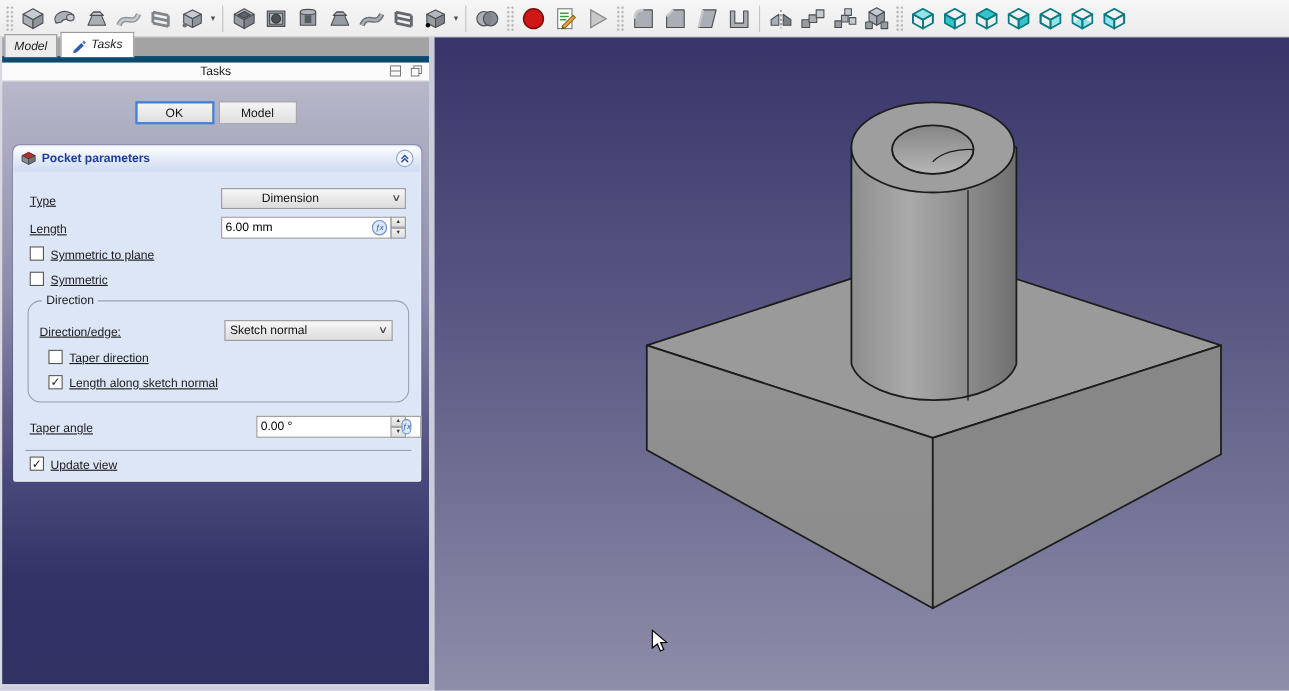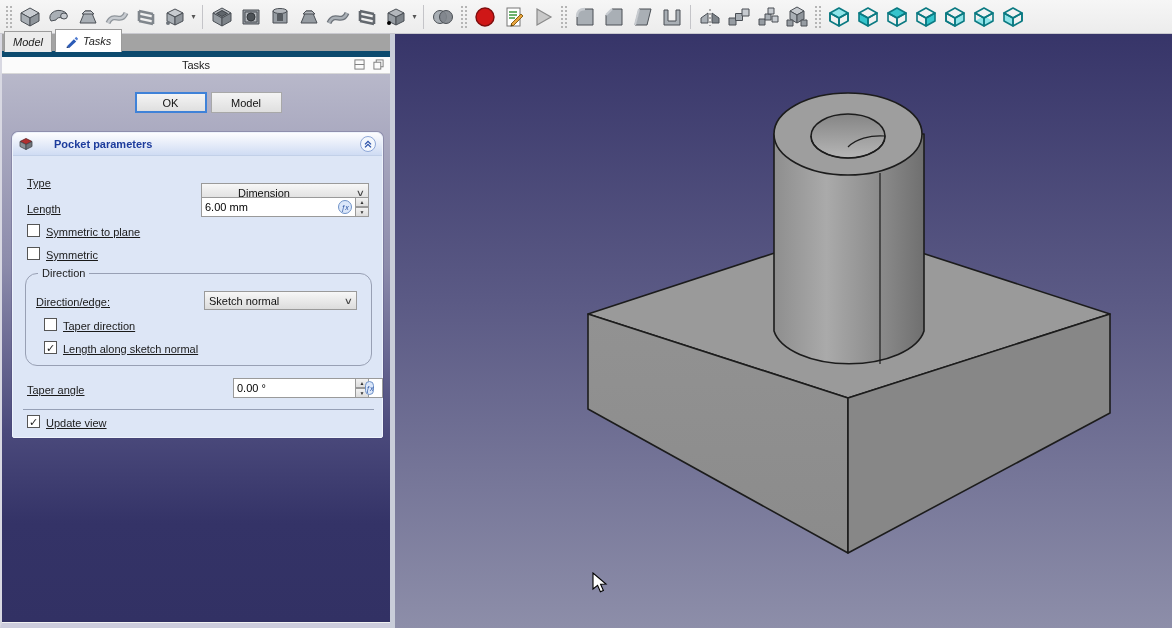--- a/index.html
+++ b/index.html
@@ -35,33 +35,33 @@
   .tab.tasks { left:53px; height:23px; background:#ffffff; font-weight:400; }
   .titlebar { height:17px; background:#fbfbfb; border-bottom:1px solid #d8d8d8;
     display:flex; align-items:center; position:relative; }
   .titlebar .t-title { flex:1; text-align:center; }
   .titlebar .wicons { position:absolute; right:6px; top:2px; display:flex; gap:8px; }
   .titlebar .wicons svg { width:11px; height:11px; }
 
   .task-area { position:relative; height:548px;
     background:linear-gradient(180deg,#b8b8ca 0%, #8c8bab 35%, #4b4a7c 65%, #343367 82%, #323164 100%); }
 
-  .btnrow { position:absolute; left:12px; top:18px; width:100%; display:flex; justify-content:center; gap:4px; }
+  .btnrow { position:absolute; left:0; top:18px; width:100%; display:flex; justify-content:center; gap:4px; }
   .btn { height:21px; background:linear-gradient(#f4f4f4,#dfdfdf); border:1px solid #a8a8a8;
     display:flex; align-items:center; justify-content:center; color:#111; }
   .btn.ok { width:72px; border:2px solid #3f82d8; }
   .btn.cancel { width:71px; }
 
   
   .dialog { position:absolute; left:10px; top:58px; width:371px; height:306px;
     background:#dde6f6; border:1px solid #eef3fc; border-radius:6px 6px 2px 2px;
     box-shadow:0 0 0 1px rgba(60,60,110,.25); }
   .dlg-header { height:23px; border-radius:5px 5px 0 0;
     background:linear-gradient(#fdfdfe,#cfdcf3); border-bottom:1px solid #c2d0e8;
-    display:flex; align-items:center; padding:0 6px; gap:21px; }
+    display:flex; align-items:center; padding:0 6px; gap:5px; }
   .dlg-header .hdr-title { color:#1d3c9c; font-weight:bold; flex:1; }
   .collapse-btn { width:16px; height:16px; border:1px solid #8fa8d8; border-radius:8px;
     background:#f3f7fd; display:flex; align-items:center; justify-content:center; }
   .lbl { position:absolute; color:#1a1a1a;text-decoration:underline; }
   .combo { position:absolute; height:19px; background:linear-gradient(#f7f7f7,#dcdcdc);
     border:1px solid #9a9a9a; display:flex; align-items:center; padding:0 4px; color:#111; }
   .combo .cv { flex:1; }
   .combo .chev { color:#444; font-size:9px; transform:scaleX(1.4); }
   .fieldwrap { position:absolute; height:20px; display:flex; }
   .fieldwrap input { flex:1; height:20px; border:1px solid #9a9a9a; background:#fff;
@@ -383,21 +383,21 @@
         <span class="hdr-title">Pocket parameters</span>
         <div class="collapse-btn">
           <svg width="12" height="12" viewBox="0 0 16 16">
               <polyline points="4,8.5 8,4.5 12,8.5" fill="none" stroke="#2b52a8" stroke-width="1.8"></polyline>
               <polyline points="4,12.5 8,8.5 12,12.5" fill="none" stroke="#2b52a8" stroke-width="1.8"></polyline>
             </svg>
         </div>
       </div>
 
       <span class="lbl" style="left:14px; top:44px;">Type</span>
-      <div class="combo" style="left:188px; top:50px; width:168px;padding-left:36px;">
+      <div class="combo" style="left:188px; top:38px; width:168px;padding-left:36px;">
         <span class="cv">Dimension</span>
         <span class="chev">∨</span>
       </div>
 
       <span class="lbl" style="left:14px; top:70px;">Length</span>
       <div class="fieldwrap" style="left:188px; top:64px; width:153px;">
         <input readonly="" value="6.00 mm" style="">
         <span class="fx"></span>
       </div>
       <div class="spin" style="position:absolute; left:341px; top:64px;">

